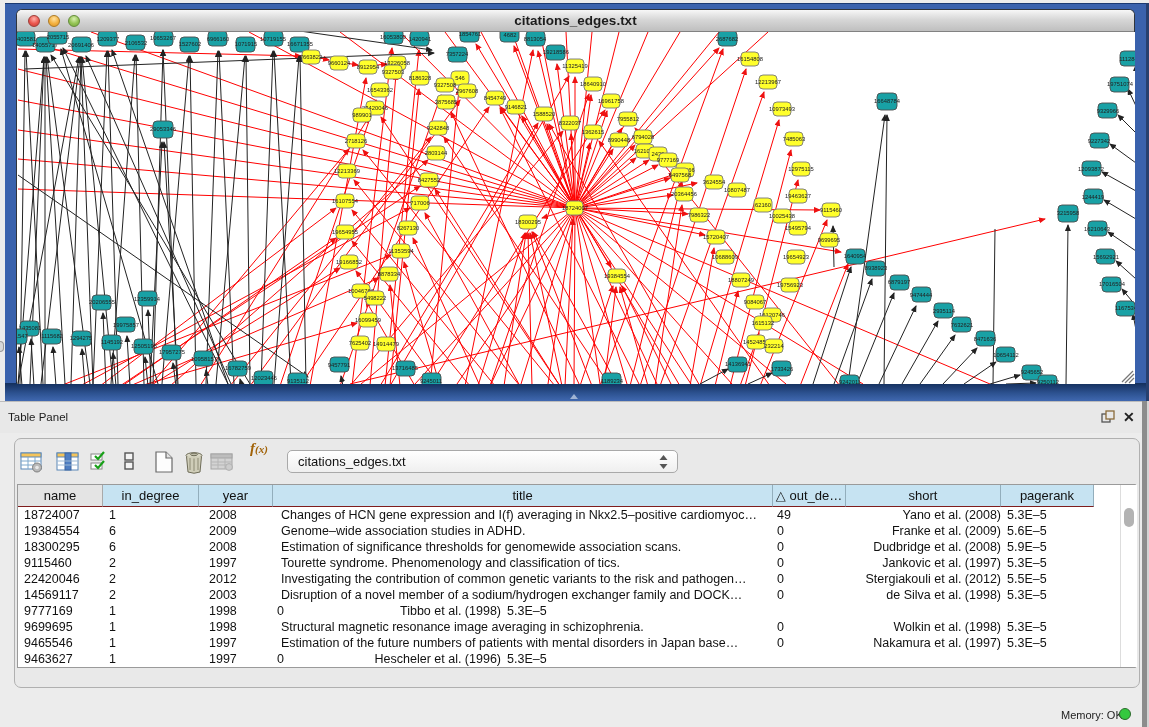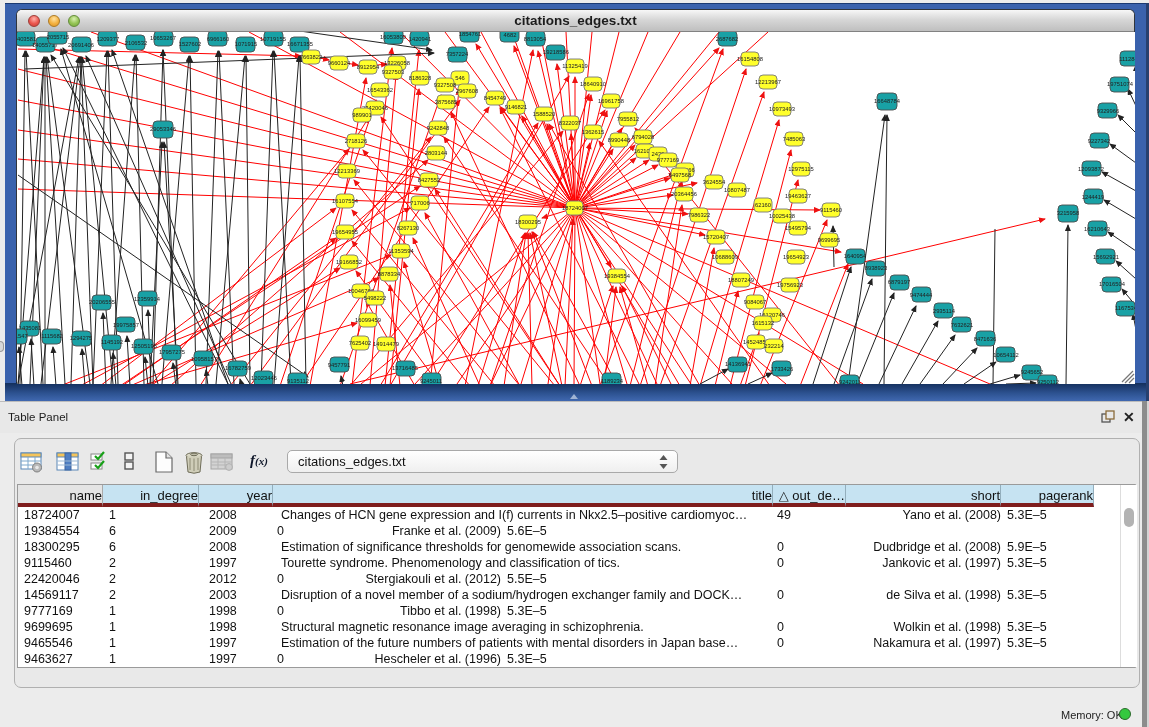--- a/index.html
+++ b/index.html
@@ -29,21 +29,21 @@
 
 #panelhead{left:0;top:401px;width:1142px;height:32px;background:#e8e8e8;border-top:1px solid #bcbcbc}
 #paneltitle{left:8px;top:411px;font-size:11.5px;color:#1c1c1c}
 #closex{left:1123px;top:409px;font-size:14px;font-weight:bold;color:#222}
 #subpanel{left:14px;top:438px;width:1126px;height:250px;background:#e9e9e9;border:1px solid #b0b0b0;border-radius:7px}
 
 #combo{left:287px;top:450px;width:391px;height:23px;background:linear-gradient(#ffffff,#efefef);border:1px solid #a9a9a9;border-radius:5px;font-size:13px;color:#111;line-height:21px;padding-left:10px}
 
 #tablewrap{left:17px;top:484px;width:1119px;height:184px;background:#fff;border:1px solid #9a9a9a;border-right:1px solid #bbb}
 #thead{position:absolute;left:0;top:0;height:22px;width:1076px;display:flex;font-size:13px;color:#111}
-.th{height:22px;line-height:22px;text-align:right;background:#c6e3f2;border-right:1px solid #93aebc;border-bottom:4px solid #7f1d1d;overflow:hidden;white-space:nowrap}
+.th{height:22px;line-height:22px;text-align:center;background:#c6e3f2;border-right:1px solid #93aebc;border-bottom:1px solid #7f1d1d;overflow:hidden;white-space:nowrap}
 .th0{width:85px;background:#e4e4e4;border-right:1px solid #a9a9a9}
 .th1{width:96px}.th2{width:74px}.th3{width:500px}.th4{width:73px}.th5{width:155px}.th6{width:93px}
 #tbody{position:absolute;left:0;top:22px;width:1076px;font-size:12.5px;color:#111}
 .tr{display:flex;height:16px;line-height:16px;white-space:nowrap}
 .c{overflow:hidden}
 .c0{width:85px;padding-left:6px}
 .c1{width:96px;padding-left:6px}
 .c2{width:74px;padding-left:10px}
 .c3{width:500px;padding-left:8px}
 .c4{width:73px;padding-left:4px}
@@ -629,21 +629,21 @@
  <path d="M4.5 5.5 L6 21 q6 2.5 12 0 L19.5 5.5" fill="#cfcdb8" stroke="#6e6c58"></path>
  <path d="M8 7 V19 M12 7.5 V20 M16 7 V19" stroke="#8d8b74" fill="none"></path>
  <ellipse cx="12" cy="3.4" rx="3.4" ry="1.3" fill="#bdbba6" stroke="#6e6c58"></ellipse>
 </svg>
 <svg class="icon" style="left:210px" width="24" height="22" viewBox="0 0 24 22">
  <rect x="1" y="3" width="21" height="15" fill="#d3d3d3" stroke="#a5a5a5"></rect>
  <rect x="1" y="3" width="21" height="4" fill="#bdbdbd" stroke="#a5a5a5"></rect>
  <path d="M8 7 V18 M15 7 V18 M1 11 H22 M1 14 H22" stroke="#b5b5b5" fill="none"></path>
  <circle cx="19" cy="16" r="3.4" fill="#cccccc" stroke="#b0b0b0"></circle>
 </svg>
-<div class="abs" style="left:250px;top:452px;font-size:15px;font-style:italic;font-weight:bold;color:#0f172a;font-family:'Liberation Serif',serif">f<span style="font-size:11px">(x)</span></div>
+<div class="abs" style="left:250px;top:440px;font-size:15px;font-style:italic;font-weight:bold;color:#a16207;font-family:'Liberation Serif',serif">f<span style="font-size:11px">(x)</span></div>
 <div id="combo" class="abs">citations_edges.txt
  <svg style="position:absolute;right:9px;top:4px" width="9" height="14" viewBox="0 0 9 14">
   <path d="M4.5 0 L8.5 5 H0.5 Z" fill="#555"></path>
         <path d="M4.5 14 L8.5 9 H0.5 Z" fill="#555"></path>
  </svg>
 </div>
 <div id="tablewrap" class="abs">
  <div id="thead">
   <div class="th th0">name</div>
         <div class="th th1">in_degree</div>
@@ -651,29 +651,30 @@
   <div class="th th3">title</div>
         <div class="th th4">△ out_de…</div>
         <div class="th th5">short</div>
         <div class="th th6">pagerank</div>
  </div>
  <div id="tbody">
         <div class="tr">
           <div class="c c0">18724007</div>
           <div class="c c1">1</div>
           <div class="c c2">2008</div>
-          <div class="c c3">Changes of HCN gene expression and I(f) currents in Nkx2.5–positive cardiomyoc…</div>
+          <div class="c c3">Changes of HCN gene expression and I(f) averaging in Nkx2.5–positive cardiomyoc…</div>
           <div class="c c4">49</div>
           <div class="c c5">Yano et al. (2008)</div>
           <div class="c c6">5.3E–5</div>
         </div>
         <div class="tr">
           <div class="c c0">19384554</div>
           <div class="c c1">6</div>
           <div class="c c2">2009</div>
+          <div class="c c3">Genome–wide association studies in ADHD.</div>
           <div class="c c4">0</div>
           <div class="c c5">Franke et al. (2009)</div>
           <div class="c c6">5.6E–5</div>
         </div>
         <div class="tr">
           <div class="c c0">18300295</div>
           <div class="c c1">6</div>
           <div class="c c2">2008</div>
           <div class="c c3">Estimation of significance thresholds for genomewide association scans.</div>
           <div class="c c4">0</div>
@@ -686,20 +687,21 @@
           <div class="c c2">1997</div>
           <div class="c c3">Tourette syndrome. Phenomenology and classification of tics.</div>
           <div class="c c4">0</div>
           <div class="c c5">Jankovic et al. (1997)</div>
           <div class="c c6">5.3E–5</div>
         </div>
         <div class="tr">
           <div class="c c0">22420046</div>
           <div class="c c1">2</div>
           <div class="c c2">2012</div>
+          <div class="c c3">Investigating the contribution of common genetic variants to the risk and pathogen…</div>
           <div class="c c4">0</div>
           <div class="c c5">Stergiakouli et al. (2012)</div>
           <div class="c c6">5.5E–5</div>
         </div>
         <div class="tr">
           <div class="c c0">14569117</div>
           <div class="c c1">2</div>
           <div class="c c2">2003</div>
           <div class="c c3">Disruption of a novel member of a sodium/hydrogen exchanger family and DOCK…</div>
           <div class="c c4">0</div>

